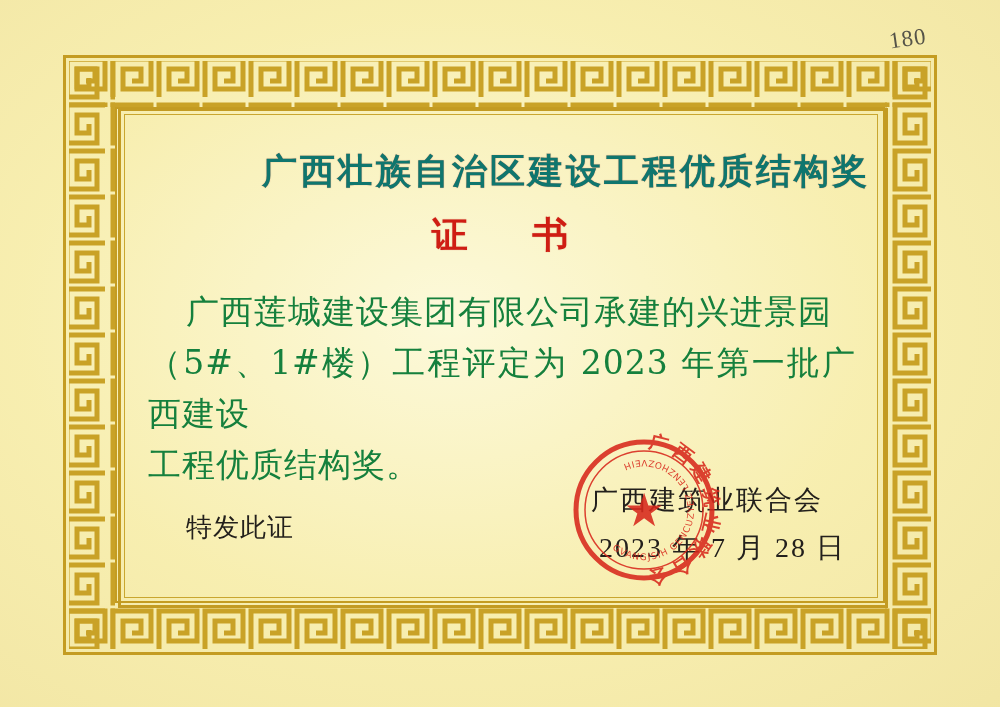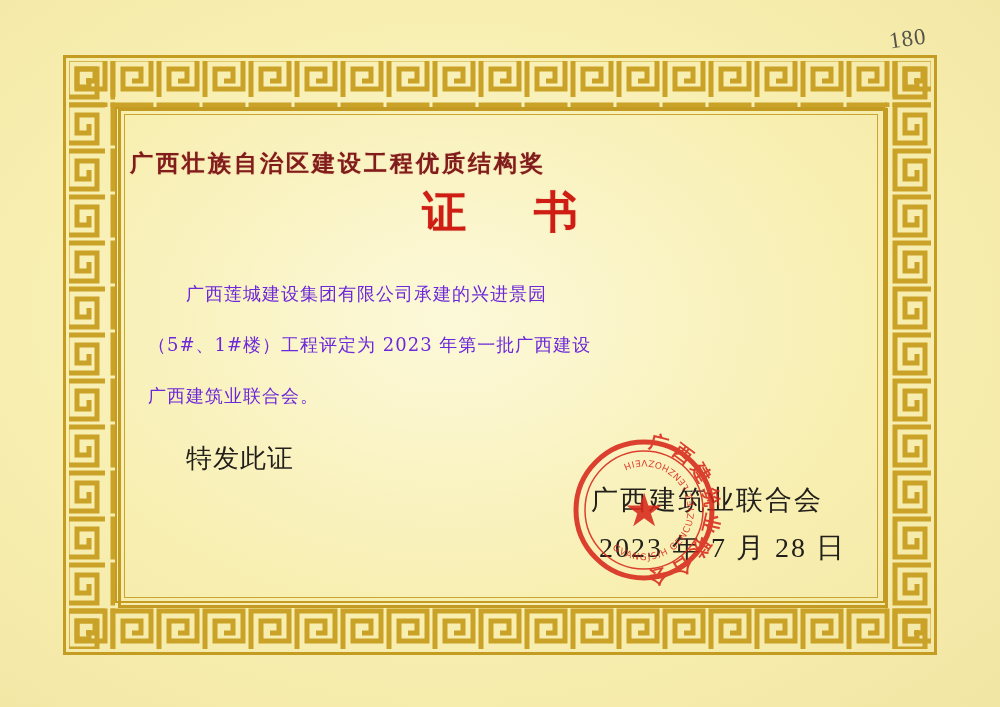--- a/index.html
+++ b/index.html
@@ -75,45 +75,45 @@
   
   #content {
     position: absolute;
     left: 130px;
     top: 120px;
     width: 740px;
     height: 470px;
   }
   #title-main {
     margin-top: 28px;
-    text-align: left;
-    color: #7f1d1d;
+    text-align: right;
+    color: #0f766e;
     font-family: "DejaVu Serif", "Liberation Serif", serif;
     font-weight: bold;
-    font-size: 23px;
+    font-size: 35px;
     letter-spacing: 3px;
     text-shadow: 0 0 1px rgba(180,20,10,0.5);
   }
   #title-sub {
-    margin-top: 4px;
+    margin-top: 16px;
     text-align: center;
     color: #cf1d13;
     font-family: "DejaVu Serif", "Liberation Serif", serif;
     font-weight: bold;
-    font-size: 44px;
+    font-size: 36px;
     letter-spacing: 26px;
     text-indent: 26px;
     text-shadow: 0 0 1px rgba(180,20,10,0.5);
   }
   #body-text {
     margin-top: 26px;
     padding: 0 14px 0 18px;
-    color: #6d28d9;
-    font-family: "DejaVu Serif", "Liberation Serif", serif;
-    font-size: 18px;
+    color: #15803d;
+    font-family: "DejaVu Serif", "Liberation Serif", serif;
+    font-size: 33px;
     line-height: 51px;
     letter-spacing: 1px;
     text-align: justify;
   }
   #body-line-1 { text-indent: 38px; }
   #body-line-3 { }
   #special-note {
     margin-top: 20px;
     padding-left: 56px;
     color: #23201c;
@@ -187,21 +187,21 @@
   <div id="inner-rule-inner"></div>
 
   <div id="content">
 
     <div id="title-main">广西壮族自治区建设工程优质结构奖</div>
     <div id="title-sub">证 书</div>
 
     <div id="body-text">
       <div id="body-line-1">广西莲城建设集团有限公司承建的兴进景园</div>
       <div id="body-line-2">（5#、1#楼）工程评定为 2023 年第一批广西建设</div>
-      <div id="body-line-3">广西建筑业联合会。</div>
+      <div id="body-line-3">工程优质结构奖。</div>
     </div>
 
     <div id="special-note">特发此证</div>
 
     <div id="signature-block">
       <div id="issuer-name">广西建筑业联合会</div>
       <div id="issue-date">2023 年 7 月 28 日</div>
     </div>
 
     <svg id="official-seal" viewBox="0 0 160 160">

